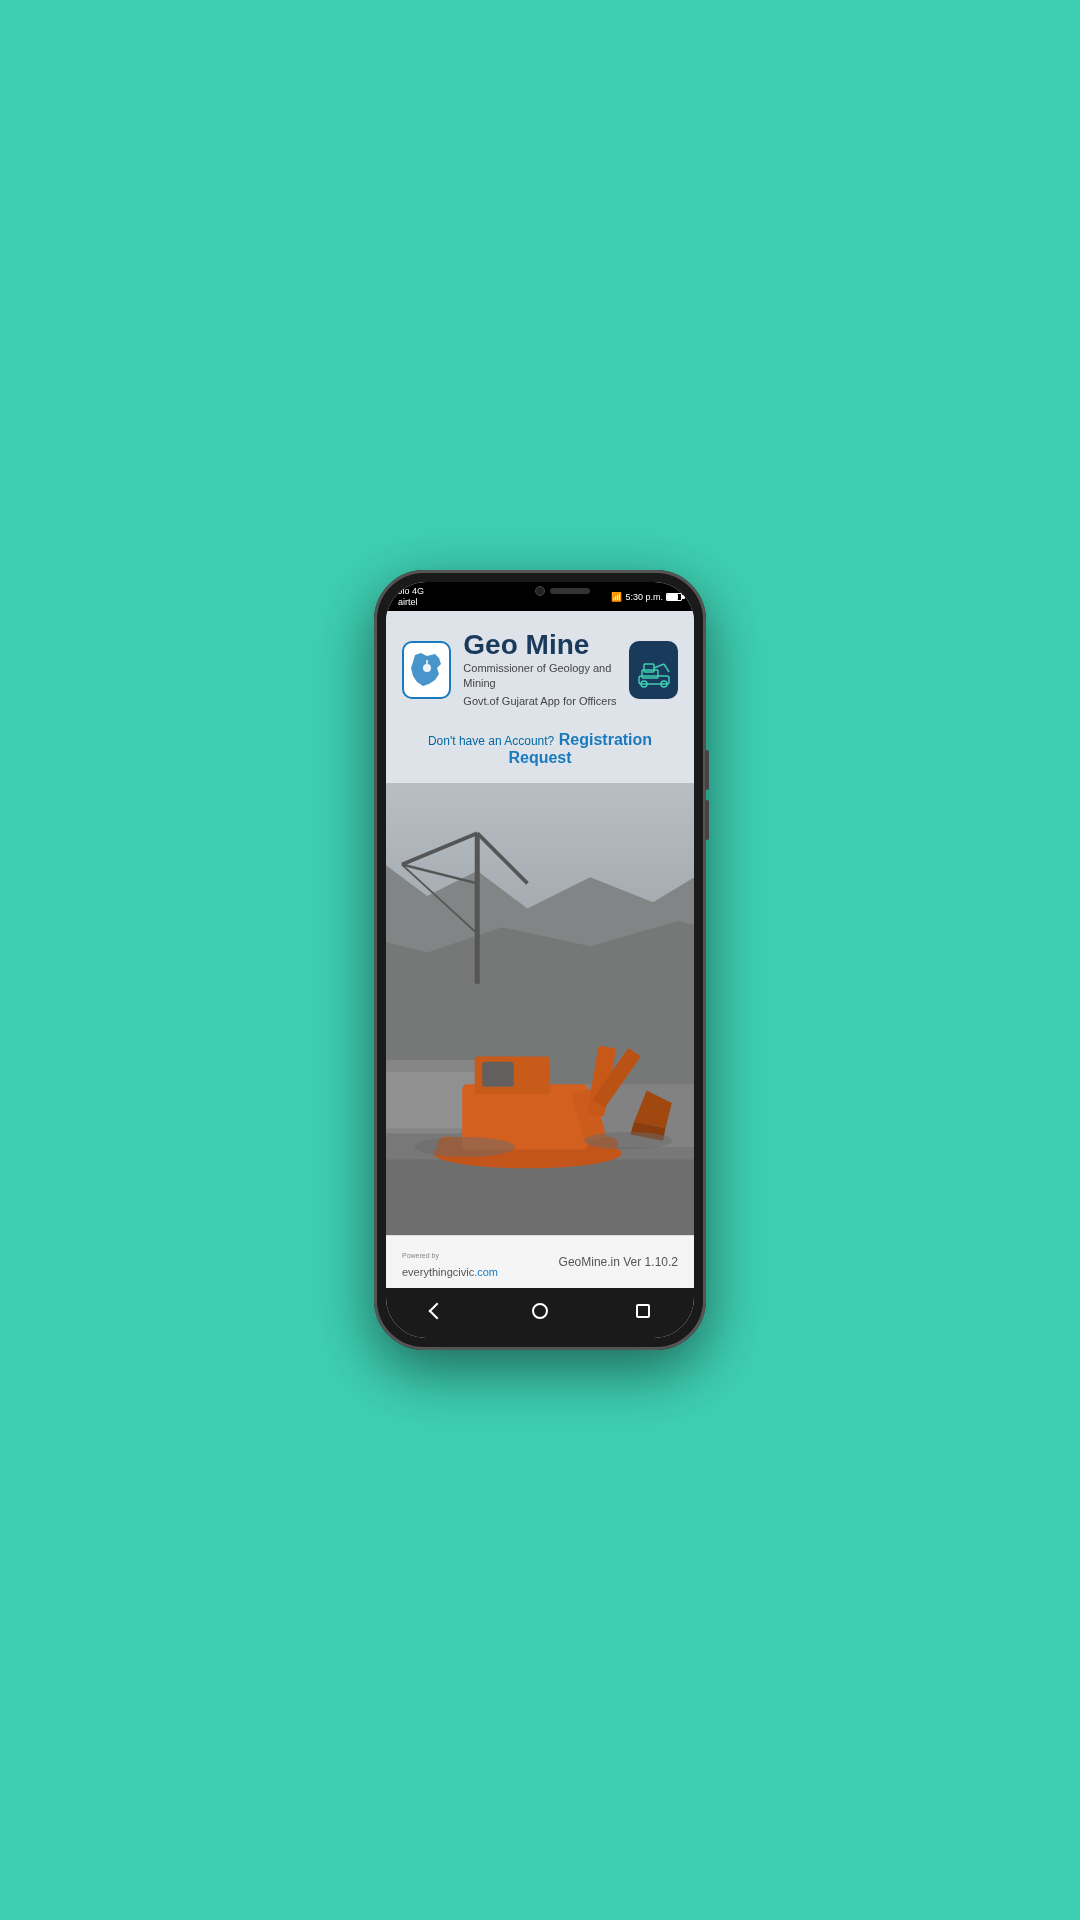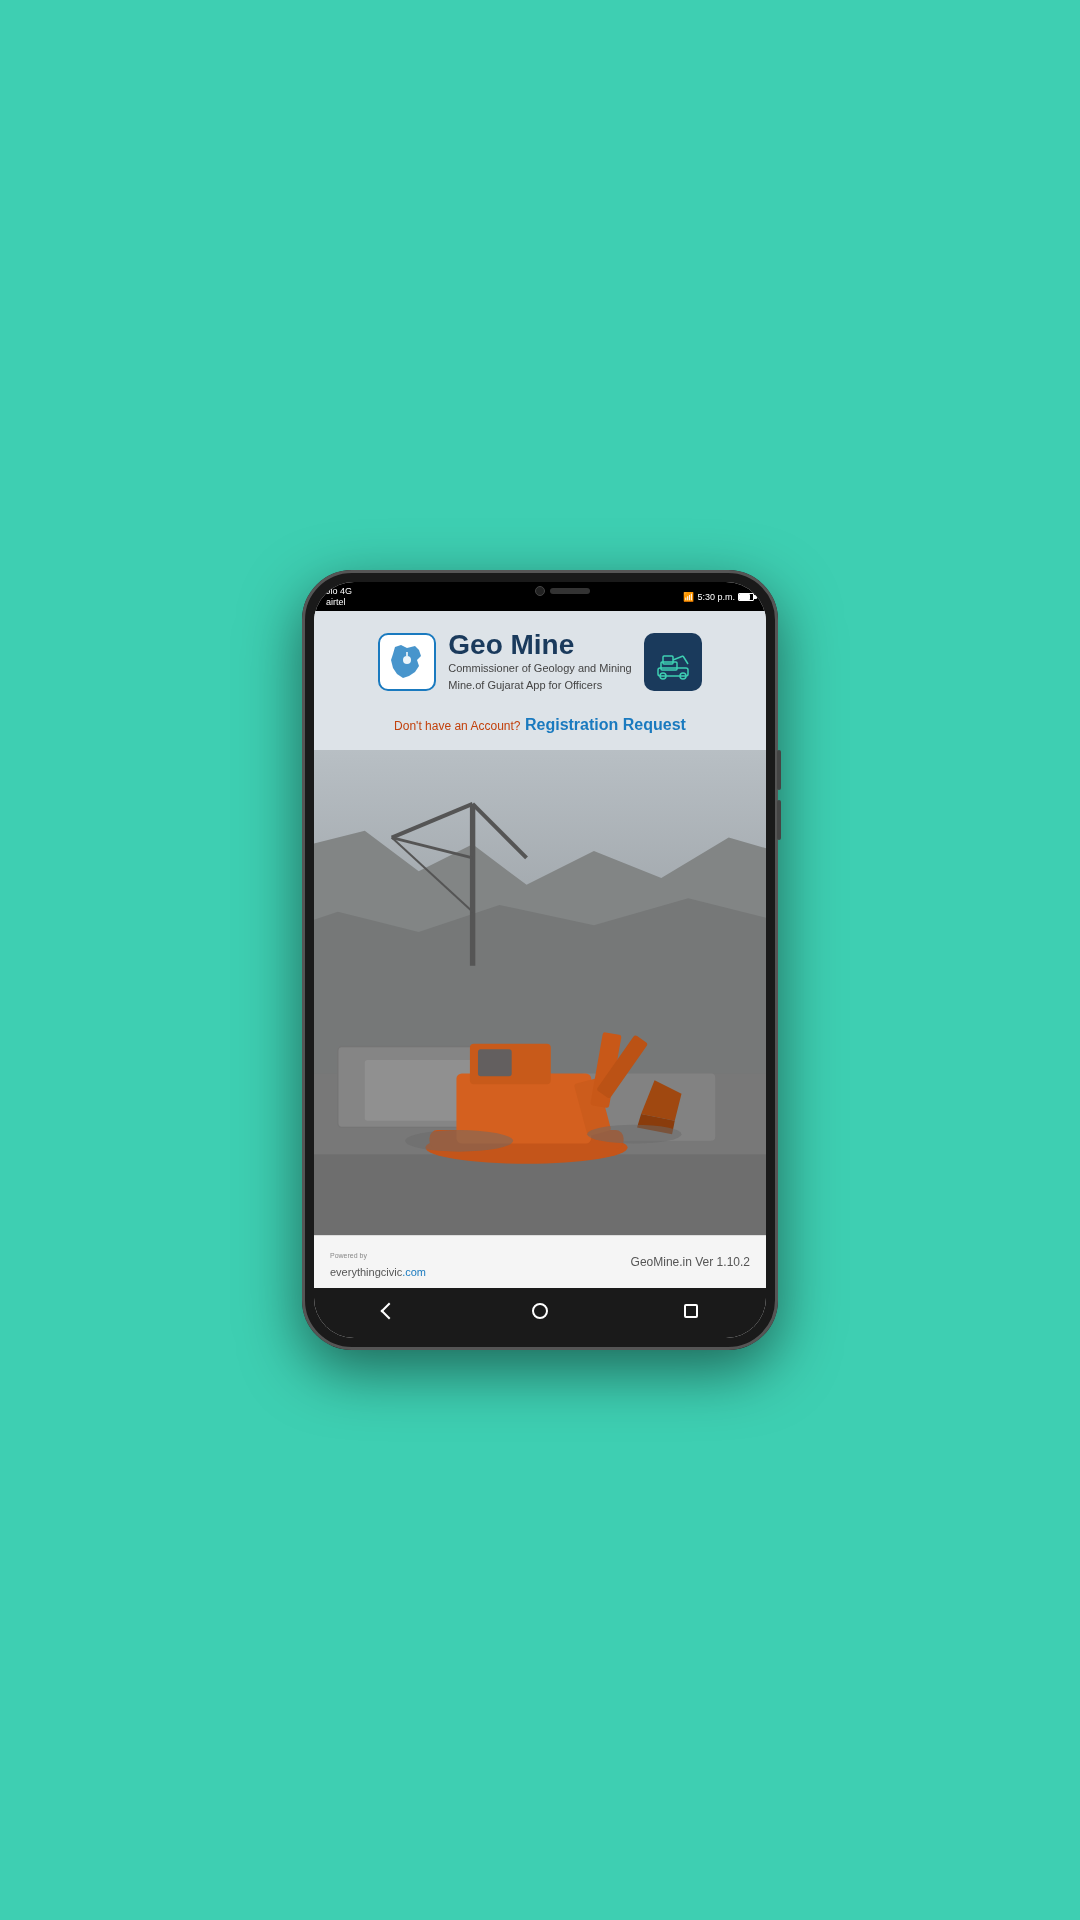--- a/index.html
+++ b/index.html
@@ -7,21 +7,21 @@
     body {
       background-color: #3ecfb2;
       display: flex;
       justify-content: center;
       align-items: center;
       min-height: 100vh;
       font-family: 'Arial', sans-serif;
     }
 
     .phone-outer {
-      width: 476px;
+      width: 332px;
       height: 780px;
       background: #1a1a1a;
       border-radius: 50px;
       padding: 12px;
       box-shadow: 0 20px 60px rgba(0,0,0,0.5);
       position: relative;
     }
 
     .phone-outer::before {
       content: '';
@@ -207,21 +207,21 @@
     
     .register-section {
       background: #dde3e8;
       padding: 6px 20px 16px;
       text-align: center;
       flex-shrink: 0;
     }
 
     .register-text {
       font-size: 12px;
-      color: #c2410c;
+      color: #0369a1;
     }
 
     .register-link {
       color: #1a7abf;
       font-weight: bold;
       font-size: 16px;
     }
 
     
     .mine-image {
@@ -384,21 +384,21 @@
           <svg class="gujarat-svg" viewBox="0 0 40 40">
             <path d="M8,5 L14,3 L20,6 L28,4 L32,8 L34,14 L30,18 L32,24 L28,30 L22,34 L16,36 L10,32 L6,26 L4,18 L6,12 Z" fill="#1a7abf" opacity="0.8"></path>
             <circle cx="20" cy="18" r="4" fill="white" opacity="0.9"></circle>
             <line x1="20" y1="14" x2="20" y2="10" stroke="white" stroke-width="1.5"></line>
           </svg>
         </div>
 
         <div class="app-title-block">
           <span class="app-title">Geo Mine</span>
           <span class="app-subtitle">Commissioner of Geology and Mining</span>
-          <span class="app-subtitle">Mine.of Gujarat App for Officers</span>
+          <span class="app-subtitle">Govt.of Gujarat App for Officers</span>
         </div>
 
         <div class="logo-right">
           <svg width="40" height="40" viewBox="0 0 40 40">
 
             <rect x="5" y="26" width="30" height="8" rx="2" fill="none" stroke="#3ecfb2" stroke-width="1.5"></rect>
             <rect x="8" y="20" width="16" height="8" rx="1" fill="none" stroke="#3ecfb2" stroke-width="1.5"></rect>
             <rect x="10" y="14" width="10" height="8" rx="1" fill="none" stroke="#3ecfb2" stroke-width="1.5"></rect>
             <line x1="20" y1="18" x2="30" y2="14" stroke="#3ecfb2" stroke-width="1.5"></line>
             <line x1="30" y1="14" x2="35" y2="22" stroke="#3ecfb2" stroke-width="1.5"></line>

